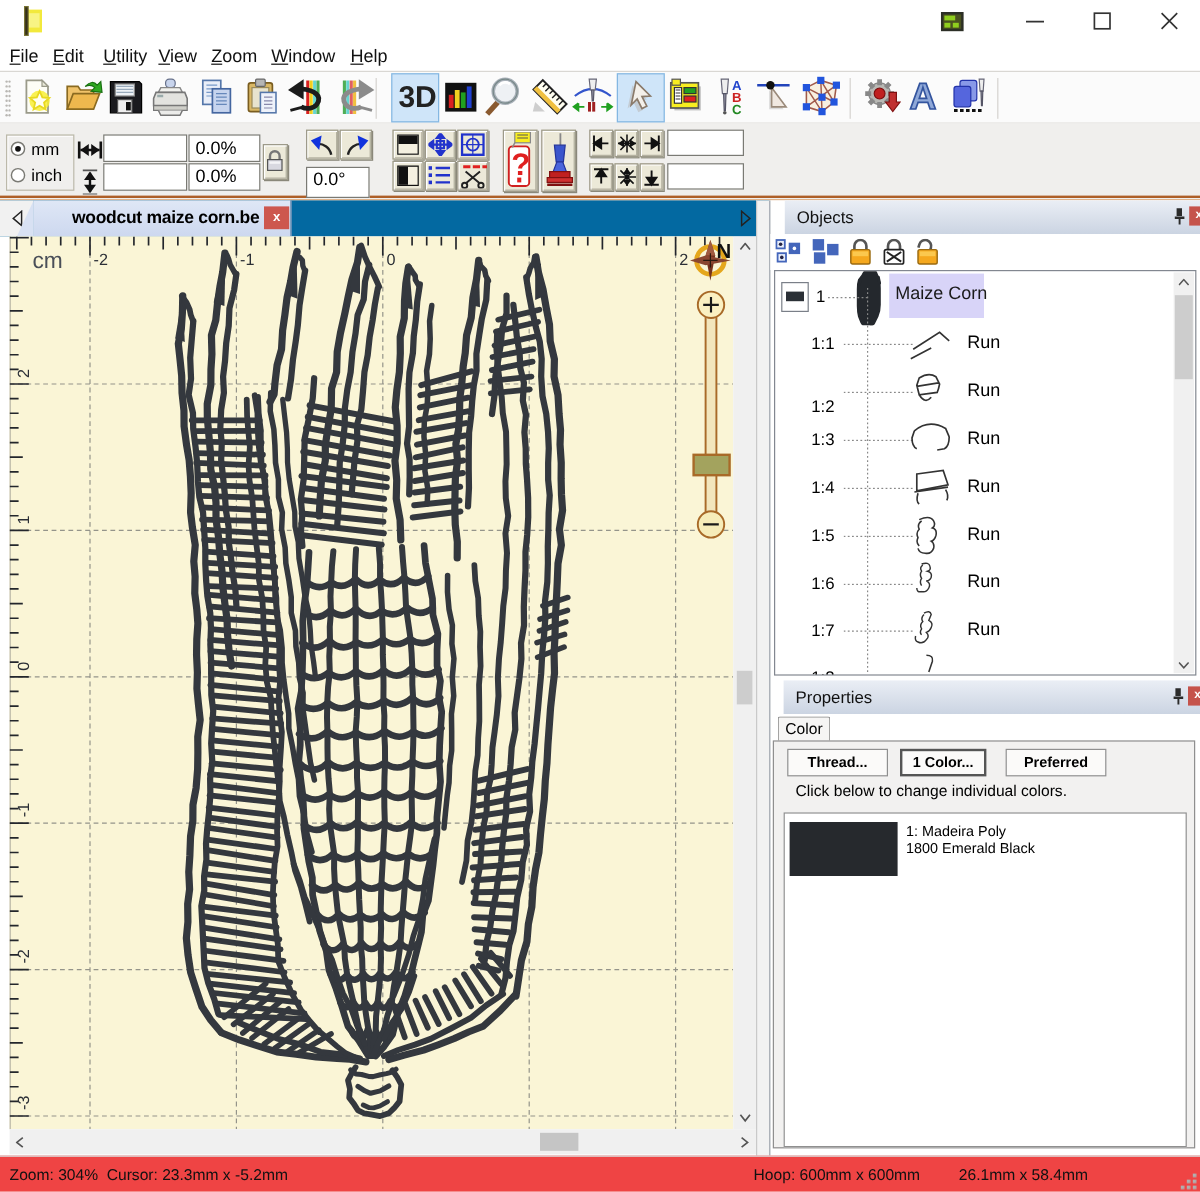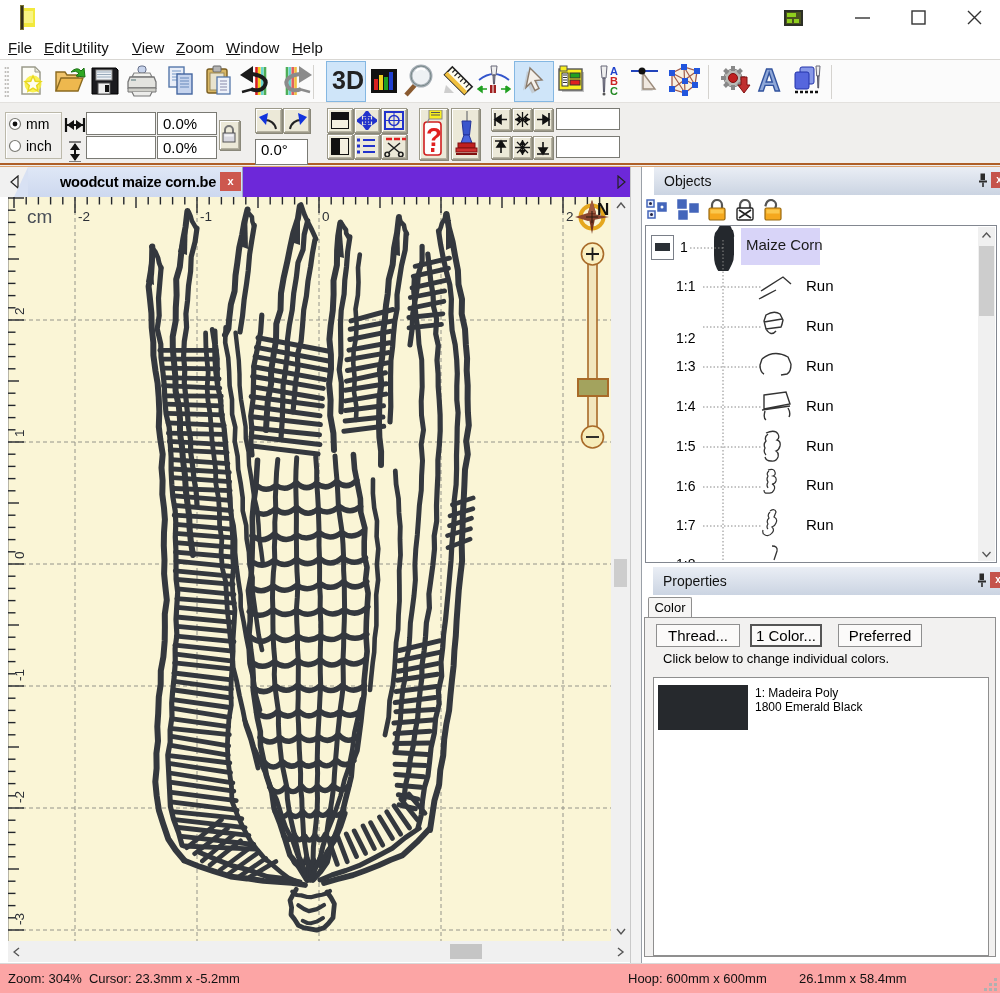--- a/index.html
+++ b/index.html
@@ -9,21 +9,21 @@
 #menubar{left:0;top:36px;width:1000px;height:23px;background:#fff;font-size:15px;color:#111;}
 .mi{position:absolute;top:3px;}
 #tb1{left:0;top:59px;width:1000px;height:44px;background:#fbfbfb;border-top:1px solid #d9d7d3;border-bottom:1px solid #e3e1de;}
 .sep1{position:absolute;top:5px;height:34px;width:1px;background:#d5d3cf;}
 .hibtn{position:absolute;top:1px;width:40px;height:41px;background:#cfe5f9;border:1px solid #84b7e2;}
 #tb2{left:0;top:103px;width:1000px;height:64px;background:#f0efed;}
 #tb2 .oline{position:absolute;left:0;top:60px;width:1000px;height:2px;background:#ae5f28;}
 #tb2 .oline2{position:absolute;left:0;top:63px;width:1000px;height:1px;background:#dda573;}
 .fld{position:absolute;background:#fff;border:1px solid #7a7a74;font-size:15px;color:#000;padding-left:5px;}
 .btn3d{position:absolute;background:#ece9d8;border:1px solid #9d9a8a;box-shadow:inset 1px 1px 0 #fff, inset -1px -1px 0 #b5b2a1, 1px 1px 0 #8a887a;}
-#tabstrip{left:0;top:167px;width:641px;height:30px;background:#6d28d9;}
+#tabstrip{left:0;top:167px;width:641px;height:30px;background:#0369a1;}
 #tabstrip .corner{position:absolute;left:0;top:0;width:28px;height:30px;background:#f1f1f1;}
 #thetab{position:absolute;left:28px;top:0;width:215px;height:30px;background:linear-gradient(#dfe7f6,#cdd8ef);border-right:1px solid #9aa7c4;}
 #thetab .slant{position:absolute;left:-14px;top:0;width:0;height:0;border-bottom:30px solid #d8e1f3;border-left:14px solid transparent;}
 #thetab .txt{position:absolute;left:32px;top:7px;font-weight:bold;font-size:14.6px;letter-spacing:-0.25px;color:#000;white-space:nowrap;}
 #tabx{position:absolute;left:192px;top:5px;width:21px;height:19px;background:#cd574e;color:#fff;text-align:center;font-size:11px;font-weight:bold;line-height:18px;}
 #canvas{left:8px;top:197px;width:603px;height:744px;background:#faf5d6;border-left:1px solid #b9b6a6;}
 #vsb{left:611px;top:197px;width:19px;height:744px;background:#f0f0f0;}
 #hsb{left:8px;top:941px;width:622px;height:21px;background:#f0f0f0;}
 #splitter{left:630px;top:167px;width:11px;height:796px;background:#f2f2f2;border-left:1px solid #c9c9c9;}
 #rpanel{left:641px;top:167px;width:359px;height:796px;background:#fff;border-left:1px solid #9aa0a8;}
@@ -31,24 +31,24 @@
 .phead .t{position:absolute;left:10px;top:6px;}
 .pin{position:absolute;left:322px;top:5px;width:14px;height:17px;}
 .redx{position:absolute;left:337px;top:5px;width:16px;height:16px;background:#c5534b;color:#fff;font-size:10px;font-weight:bold;text-align:center;line-height:15px;}
 #objicons{left:642px;top:195px;width:357px;height:30px;background:#fff;}
 #objlist{left:645px;top:225px;width:352px;height:338px;background:#fff;border:1px solid #828790;}
 #objsb{position:absolute;right:1px;top:1px;width:17px;height:334px;background:#f0f0f0;}
 .sbthumb{position:absolute;left:1px;width:15px;background:#cdcdcd;}
 #props{left:641px;top:567px;}
 #proptab{left:648px;top:597px;width:44px;height:21px;background:#f6f5f4;border:1px solid #8f8f8f;border-bottom:none;border-radius:2px 2px 0 0;font-size:13px;text-align:center;line-height:20px;color:#000;}
 #proppane{left:644px;top:617px;width:352px;height:340px;background:#f2f1f0;border:1px solid #8f8f8f;}
-.pbtn{position:absolute;top:6px;height:23px;background:#fbfaf9;border:1px solid #8f8f8f;font-size:15px;color:#000;text-align:center;line-height:21px;}
+.pbtn{position:absolute;top:6px;height:23px;background:#fbfaf9;border:1px solid #8f8f8f;font-size:12px;color:#000;text-align:center;line-height:21px;font-weight:bold;}
 #colorlist{position:absolute;left:8px;top:59px;width:336px;height:279px;background:#fff;border:1px solid #8f8f8f;}
 #swatch{position:absolute;left:4px;top:7px;width:90px;height:45px;background:#26292d;}
-#statusbar{left:0;top:963px;width:1000px;height:30px;background:#fca5a5;border-top:1px solid #d9d9d9;font-size:13px;color:#111;}
+#statusbar{left:0;top:963px;width:1000px;height:30px;background:#ef4444;border-top:1px solid #d9d9d9;font-size:13px;color:#111;}
 text{font-family:"Liberation Sans",sans-serif;}
 </style></head>
 <body>
 
 <div class="abs" id="titlebar">
  <svg class="abs" style="left:17px;top:5px" width="24" height="26">
   <rect x="5" y="3" width="13" height="19" fill="#f2e93c"></rect>
   <rect x="7" y="6" width="9" height="12" fill="#f8f484"></rect>
   <rect x="3" y="0" width="4" height="25" fill="#7a7434"></rect>
   <rect x="4" y="1" width="2" height="23" fill="#35301a"></rect>
@@ -67,21 +67,21 @@
       <rect x="3" y="3" width="13" height="13" fill="none" stroke="#333" stroke-width="1.4"></rect>
     </svg>
  <svg class="abs" style="left:965px;top:8px" width="20" height="20">
       <path d="M3 3 L16 16 M16 3 L3 16" stroke="#333" stroke-width="1.4"></path>
     </svg>
 </div>
 
 <div class="abs" id="menubar">
  <span class="mi" style="left:8px"><u>F</u>ile</span>
  <span class="mi" style="left:44px"><u>E</u>dit</span>
- <span class="mi" style="left:72px"><u>U</u>tility</span>
+ <span class="mi" style="left:86px"><u>U</u>tility</span>
  <span class="mi" style="left:132px"><u>V</u>iew</span>
  <span class="mi" style="left:176px"><u>Z</u>oom</span>
  <span class="mi" style="left:226px"><u>W</u>indow</span>
  <span class="mi" style="left:292px"><u>H</u>elp</span>
 </div>
 
 <div class="abs" id="tb1">
  <svg class="abs" style="left:4px;top:6px" width="5" height="32">
       <g fill="#b9b7b3">
         <circle cx="1.5" cy="2" r="1"></circle>

